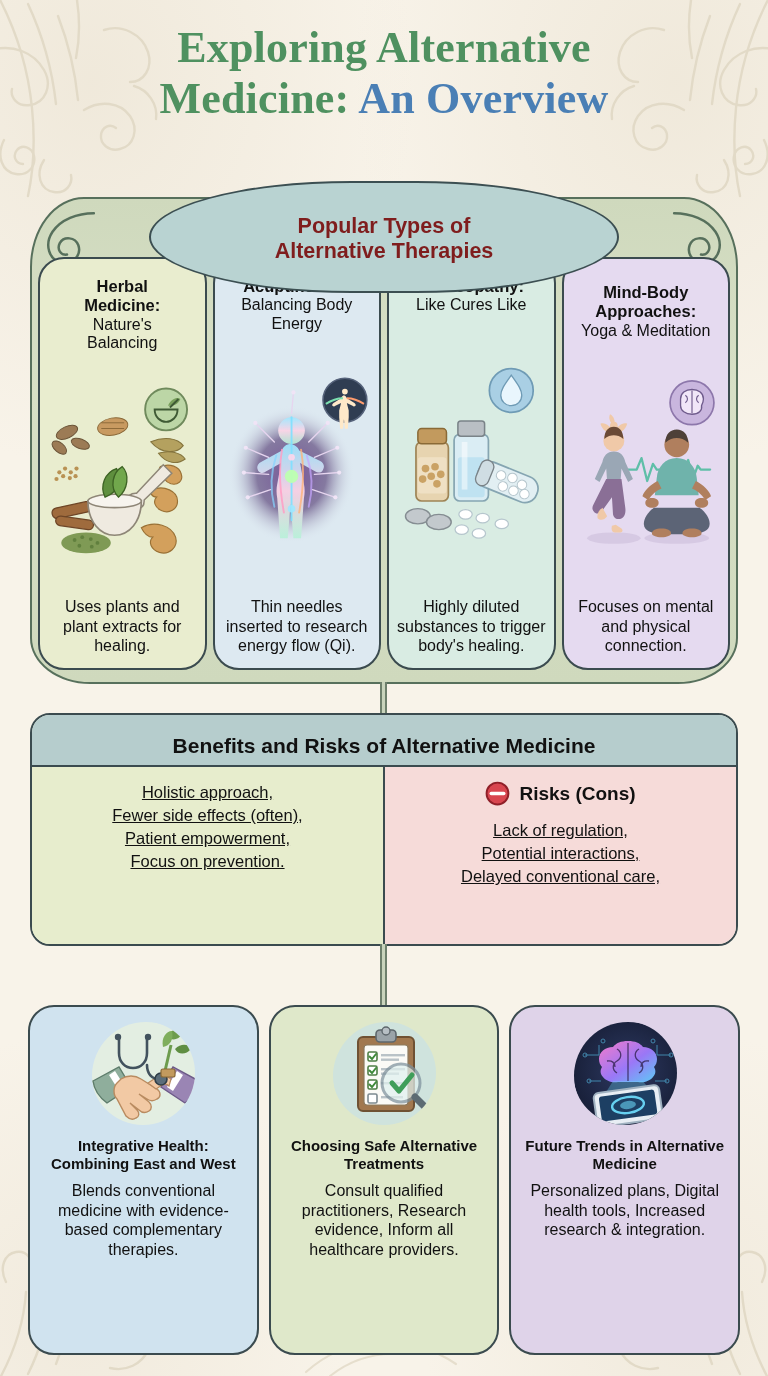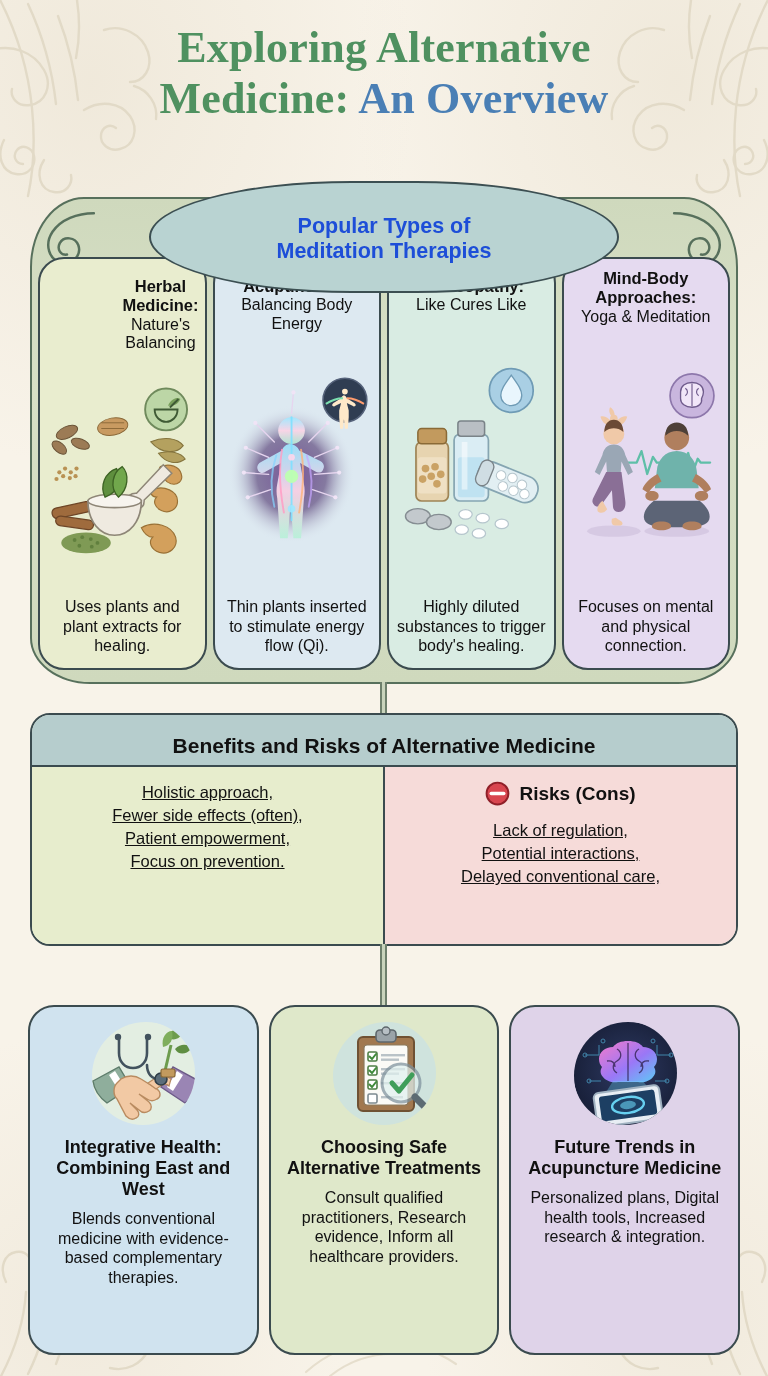--- a/index.html
+++ b/index.html
@@ -59,21 +59,21 @@
     position: absolute; left: 50%; transform: translateX(-50%);
     top: -16px; width: 470px; height: 112px;
     background: #b9d3d2;
     border: 2.4px solid #3c4f52;
     border-radius: 50% / 58%;
     display: flex; align-items: center; justify-content: center;
     z-index: 5;
   }
   .arch-title {
     text-align: center;
-    font-size: 21.5px; font-weight: bold; color: #1d4ed8; line-height: 1.18;
+    font-size: 21.5px; font-weight: bold; color: #7f1d1d; line-height: 1.18;
     margin-top: 4px;
   }
 
   .cols {
     position: absolute; left: 8px; right: 8px; top: 60px; bottom: 14px;
     display: flex; gap: 6px;
   }
   .col {
     flex: 1 1 0;
     border: 2.2px solid #3b4b4f;
@@ -82,26 +82,26 @@
     padding: 10px 6px 12px;
     position: relative; overflow: hidden;
   }
   .col-head { text-align: center; line-height: 1.17; margin-top: 4px; }
   .col-head .ttl { font-size: 16.5px; font-weight: bold; color: #111; display:block;}
   .col-head .sub { font-size: 16px; color: #111; display:block;}
   .col-art { flex: 1 1 auto; width: 100%; position: relative; }
   .col-desc {
     text-align: center; font-size: 16px; color: #111; line-height: 1.22;
   }
-  #col0 { background: #e9edcf; padding-top: 14px; align-items: flex-end;}
+  #col0 { background: #e9edcf; padding-top: 14px;}
   #col1 { background: #dde9f1; }
   #col2 { background: #d9ece3; gap: 48px; }
   #col3 { background: #e5daf0; }
   #col1 .col-head, #col2 .col-head { margin-top: 8px; }
-  #col3 .col-head { margin-top: 0; }
+  #col3 .col-head { margin-top: 14px; }
 
   
   .connector {
     position: absolute; width: 7px; background: #c8d3bb;
     border-left: 2px solid #6d7f6b; border-right: 2px solid #6d7f6b;
     z-index: 0;
   }
 
   
   #prosncons {
@@ -133,21 +133,21 @@
   }
   .bcard {
     flex: 1 1 0; border: 2.4px solid #3b4b4f; border-radius: 26px;
     padding: 14px 10px 12px;
     display: flex; flex-direction: column; align-items: center;
   }
   #bcard0 { background: #d0e3ef; }
   #bcard1 { background: #dfe8ca; }
   #bcard2 { background: #dfd3e9; }
   .bcircle { width: 104px; height: 104px; border-radius: 50%; position: relative; overflow: hidden; flex:0 0 auto;}
-  .bttl { font-size: 18px; font-weight: bold; color: #111; text-align: center; line-height: 1.17; margin-top: 12px; }
+  .bttl { font-size: 15px; font-weight: bold; color: #111; text-align: center; line-height: 1.17; margin-top: 12px; }
   .bdesc { font-size: 16px; color: #111; text-align: center; line-height: 1.22; margin-top: 9px; }
 </style>
 </head>
 <body>
 
 <div id="page">
 
   <svg class="flourish" id="fl-tl" width="230" height="230" viewBox="0 0 230 230">
     <g fill="none" stroke="#e2dac7" stroke-width="2.4" stroke-linecap="round">
       <path d="M14 6c18 34 30 72 34 112 3 30 2 60-4 88"></path>
@@ -226,21 +226,21 @@
       <svg viewBox="0 0 60 60">
           <g fill="none" stroke="#57705c" stroke-width="2.4" stroke-linecap="round">
         <path d="M56 6C40 6 24 12 16 24 8 36 12 52 26 54c11 1 18-8 15-17-3-8-14-9-18-2-3 6 1 12 7 11"></path>
       </g>
         </svg>
     </div>
 
     <div class="arch">
       <div class="arch-title">
         <div>Popular Types of</div>
-        <div>Meditation Therapies</div>
+        <div>Alternative Therapies</div>
       </div>
     </div>
 
     <div class="cols">
 
       <div class="col" id="col0">
         <div class="col-head">
           <span class="ttl">Herbal</span>
           <span class="ttl">Medicine:</span>
           <span class="sub">Nature's</span>
@@ -377,21 +377,21 @@
             </g>
 
             <g>
               <circle cx="130" cy="26" r="23" fill="#2f3d52" stroke="#55627a" stroke-width="1.6"></circle>
               <path d="M130 14c-2 0-3 1-3 3s1 3 3 3 3-1 3-3-1-3-3-3zM130 21c-2 0-3 1-4 3l-8 5c-1 1-2 2-1 3 1 1 2 1 3 0l6-3-2 8v7l1 12h3l1-10 1 10h3l1-12v-7l-2-8 6 3c1 1 2 1 3 0 1-1 0-2-1-3l-8-5c-1-2-2-3-4-3z" fill="#ffe9c9"></path>
               <path d="M110 30c6-4 12-6 18-6" stroke="#7ce0b0" stroke-width="2" fill="none"></path>
               <path d="M150 30c-6-4-12-6-18-6" stroke="#ff9c6e" stroke-width="2" fill="none"></path>
             </g>
           </svg>
         </div>
-        <div class="col-desc">Thin plants inserted to stimulate energy flow (Qi).</div>
+        <div class="col-desc">Thin needles inserted to research energy flow (Qi).</div>
       </div>
 
       <div class="col" id="col2">
         <div class="col-head">
           <span class="ttl">Homeopathy:</span>
           <span class="sub">Like Cures Like</span>
         </div>
         <div class="col-art">
           <svg viewBox="0 0 160 190" width="100%" height="100%" preserveAspectRatio="xMidYMid meet">
 
@@ -643,18 +643,18 @@
           <path d="M40 60h30l12 16H30z" fill="#6fe0ff" opacity=".3"></path>
 
           <g transform="rotate(-8 55 84)">
             <rect x="22" y="68" width="66" height="34" rx="5" fill="#e8eef4" stroke="#9fb1c0" stroke-width="2"></rect>
             <rect x="27" y="72" width="56" height="25" rx="3" fill="#1d3f63"></rect>
             <ellipse cx="55" cy="84" rx="16" ry="8" fill="none" stroke="#6fe0ff" stroke-width="2.4" opacity=".9"></ellipse>
             <ellipse cx="55" cy="84" rx="8" ry="4" fill="#6fe0ff" opacity=".55"></ellipse>
           </g>
         </svg>
       </div>
-      <div class="bttl">Future Trends in Acupuncture Medicine</div>
+      <div class="bttl">Future Trends in Alternative Medicine</div>
       <div class="bdesc">Personalized plans, Digital health tools, Increased research &amp; integration.</div>
     </div>
   </div>
 
 </div>
 
 </body></html>

